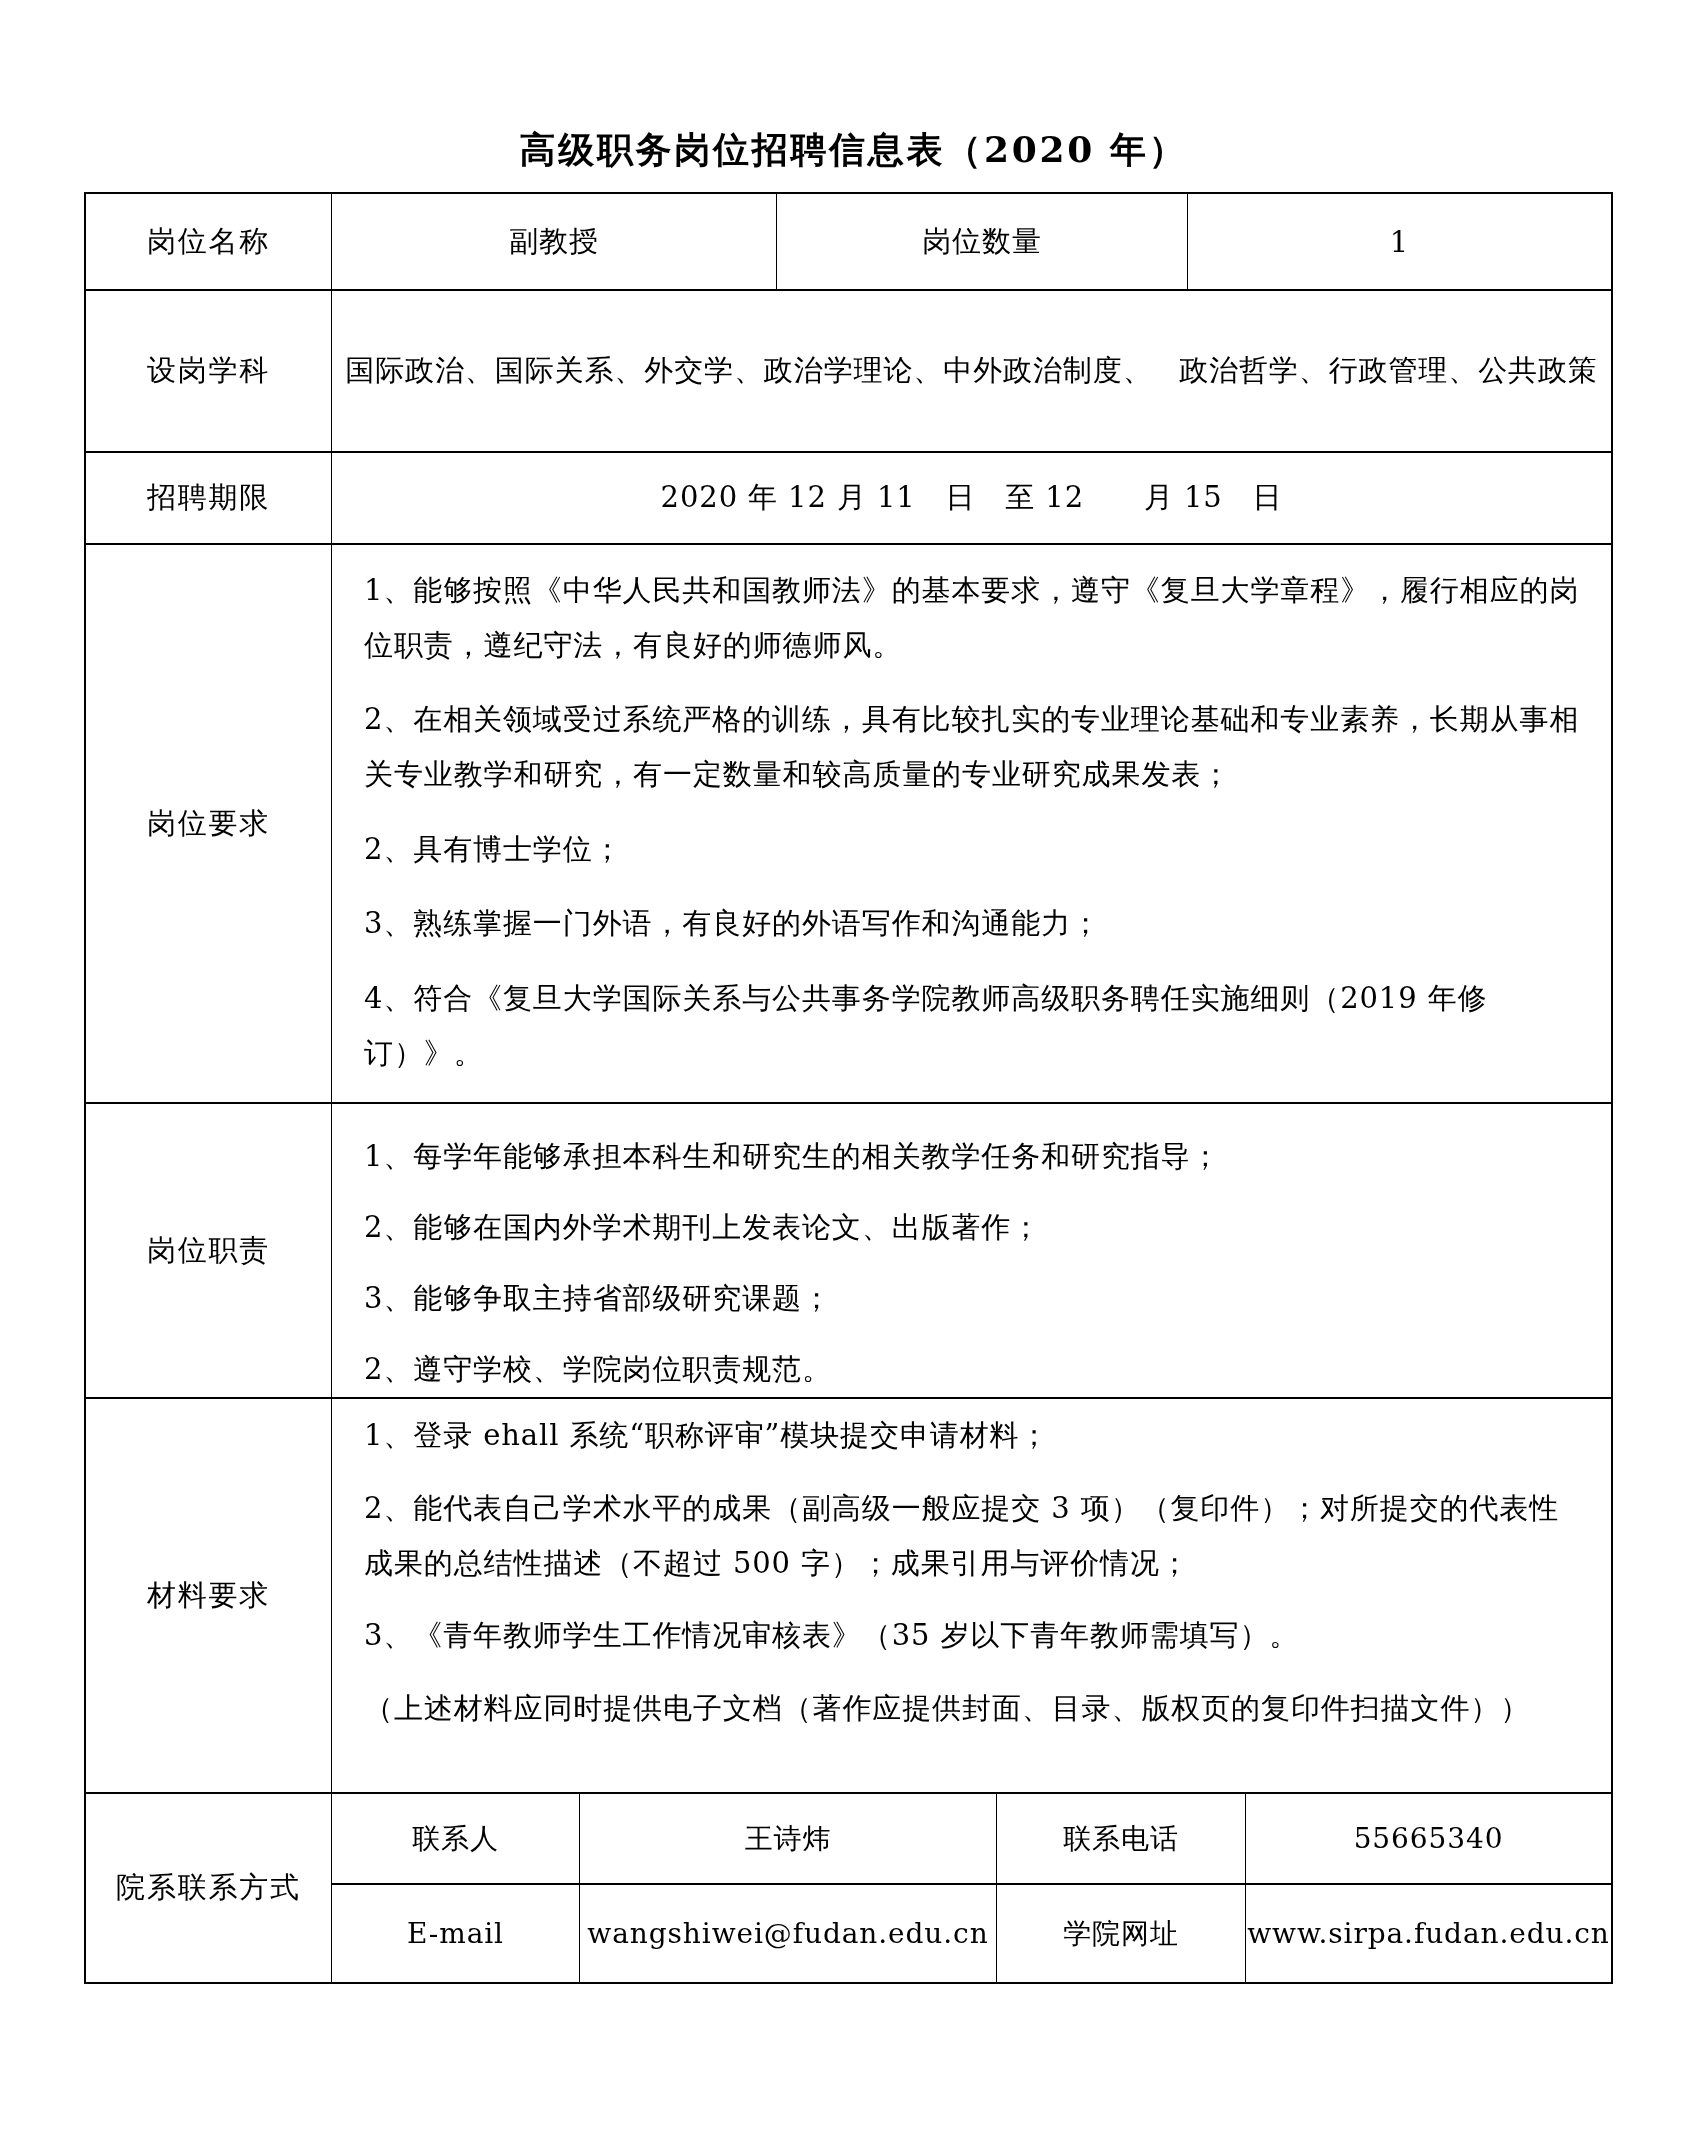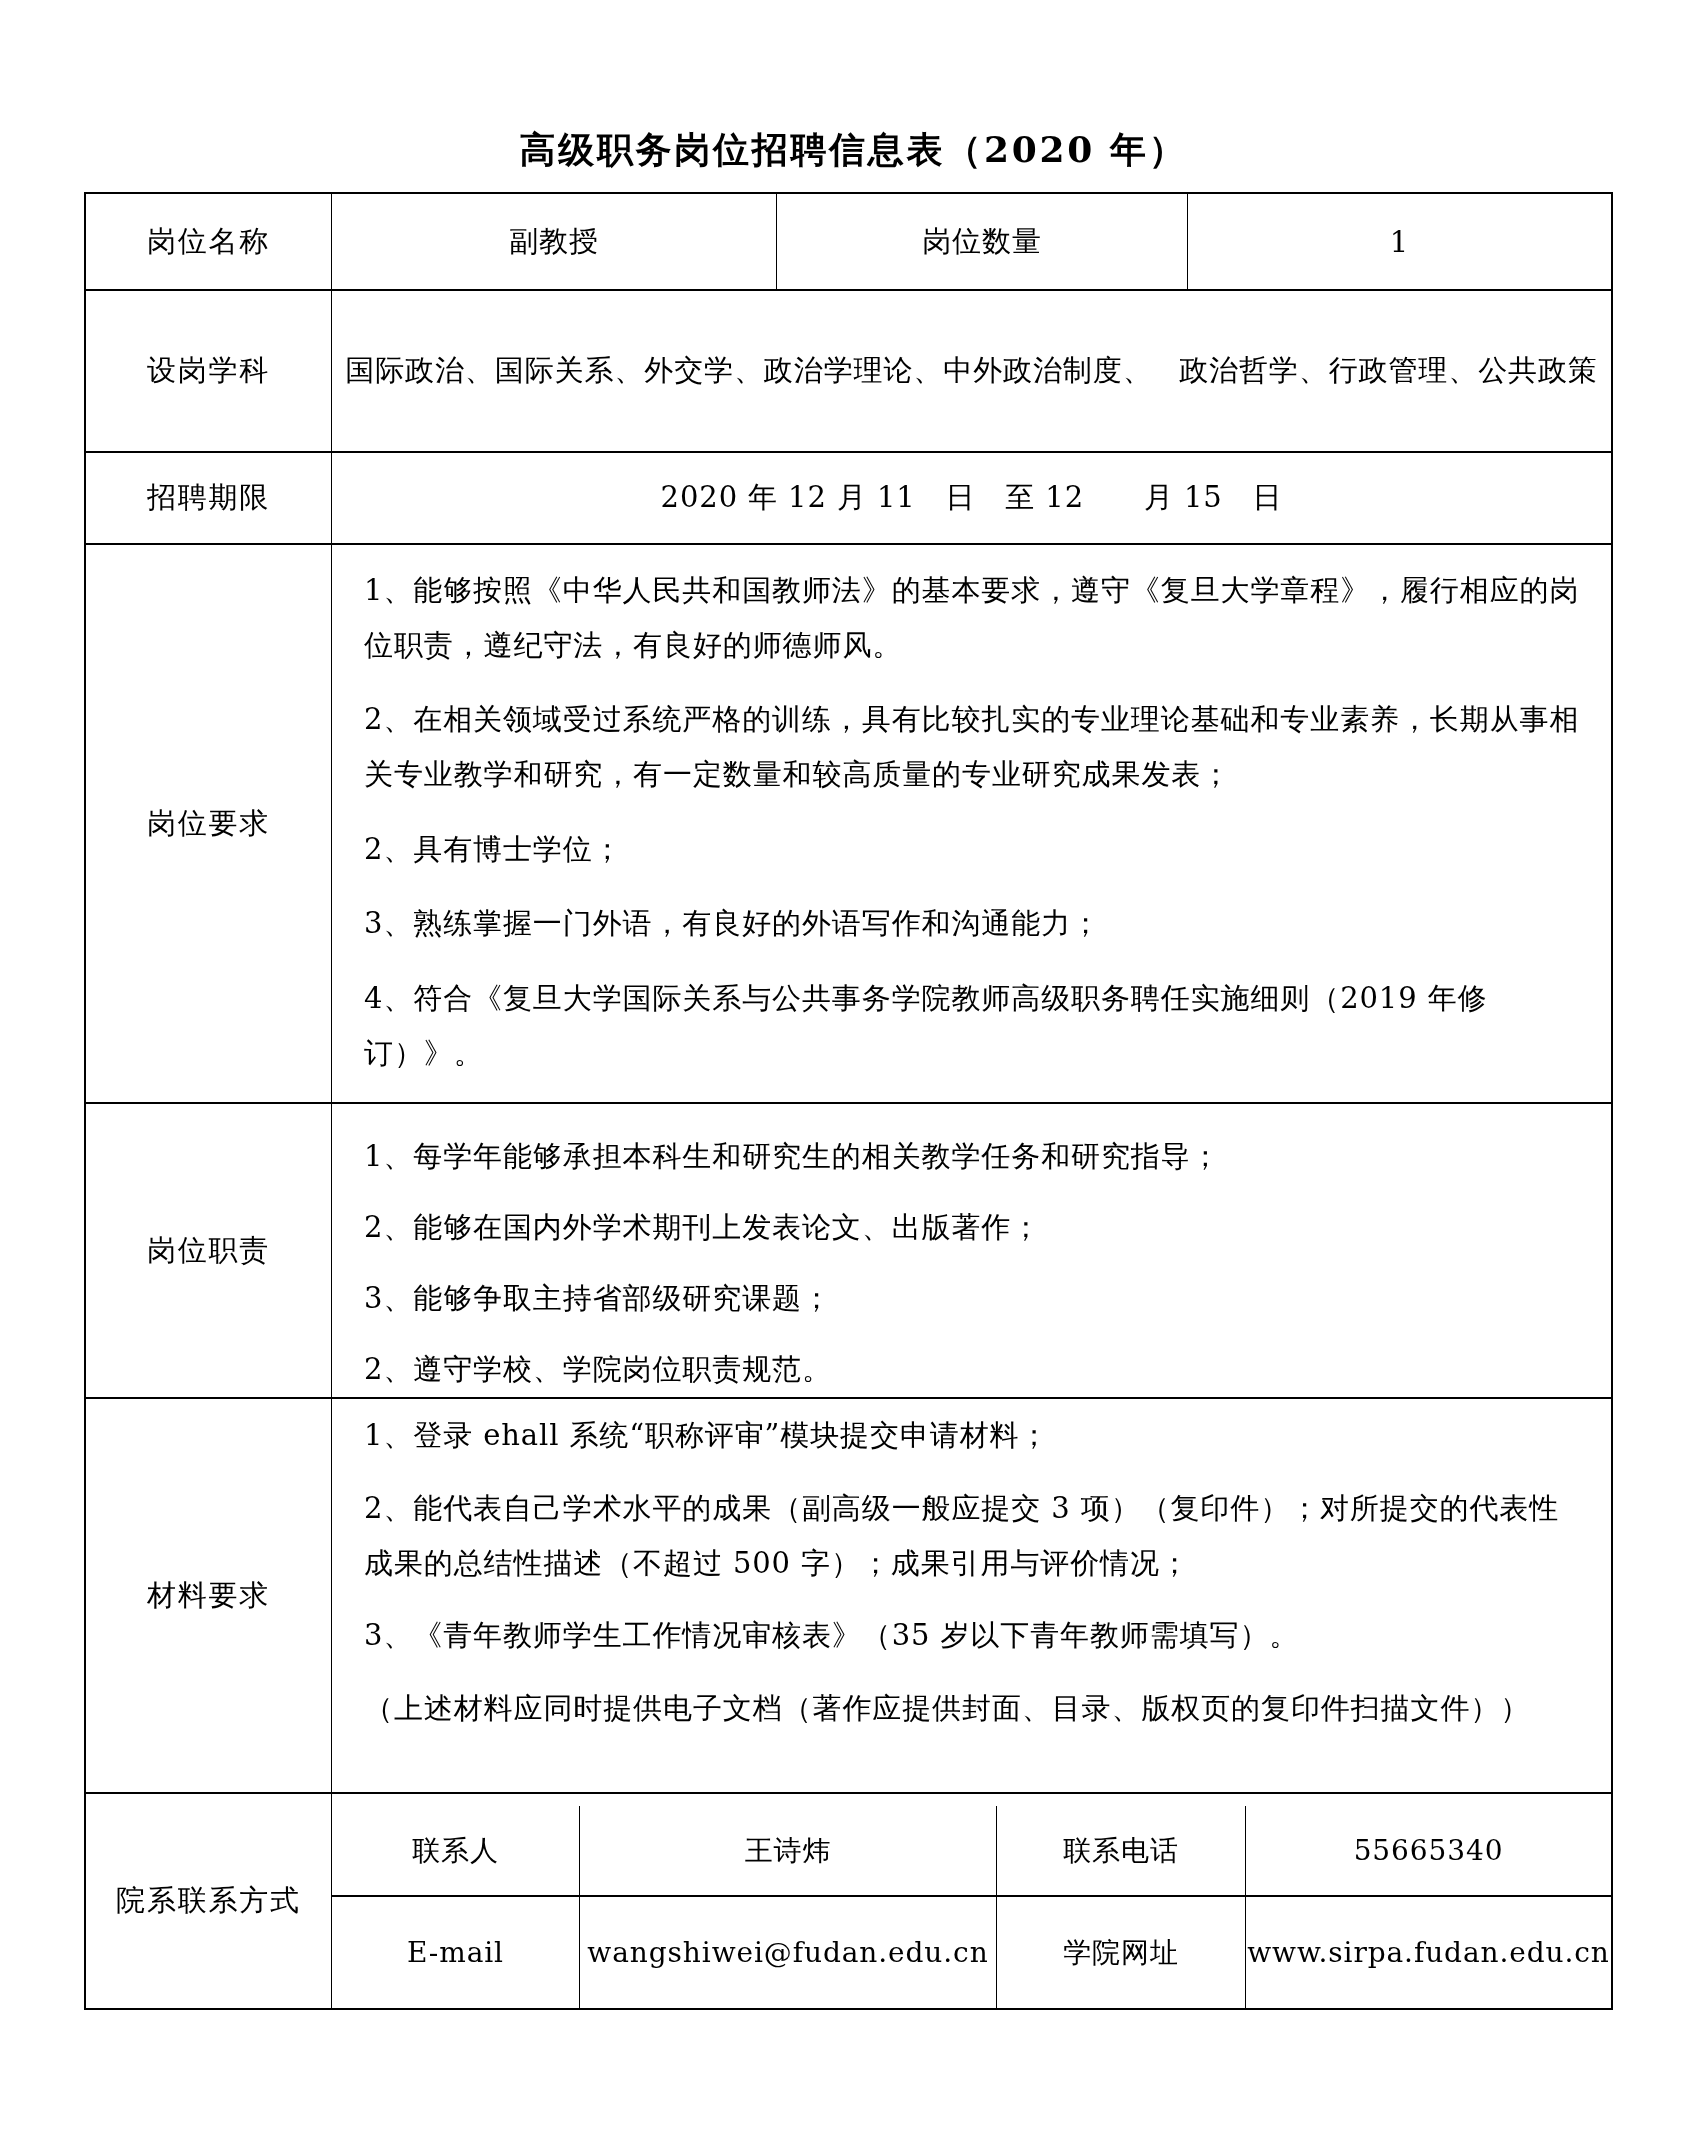--- a/index.html
+++ b/index.html
@@ -68,22 +68,22 @@
 
   
   .contact-right { flex:1 1 auto; display:flex; flex-direction:column; }
   .contact-subrow { display:flex; flex:1 1 auto; border-bottom:2.7px solid #000; }
   .contact-subrow:last-child { border-bottom:none; }
   .contact-subrow .k1 { width:248px; flex:0 0 248px; }
   .contact-subrow .v1 { width:417px; flex:0 0 417px; }
   .contact-subrow .k2 { width:249px; flex:0 0 249px; }
   .contact-subrow .v2 { flex:1 1 auto; }
   .contact-subrow .center-cell { font-size:28px; }
-  .h-c1 { height:91px;margin-top:12px; }
-  .h-c2 { height:111px; }
+  .h-c1 { height:91px; }
+  .h-c2 { height:97px; }
 </style>
 </head>
 <body>
 
 <div class="page">
 
   <div class="doc-title">高级职务岗位招聘信息表（2020 年）</div>
 
   <div class="tbl">
 

